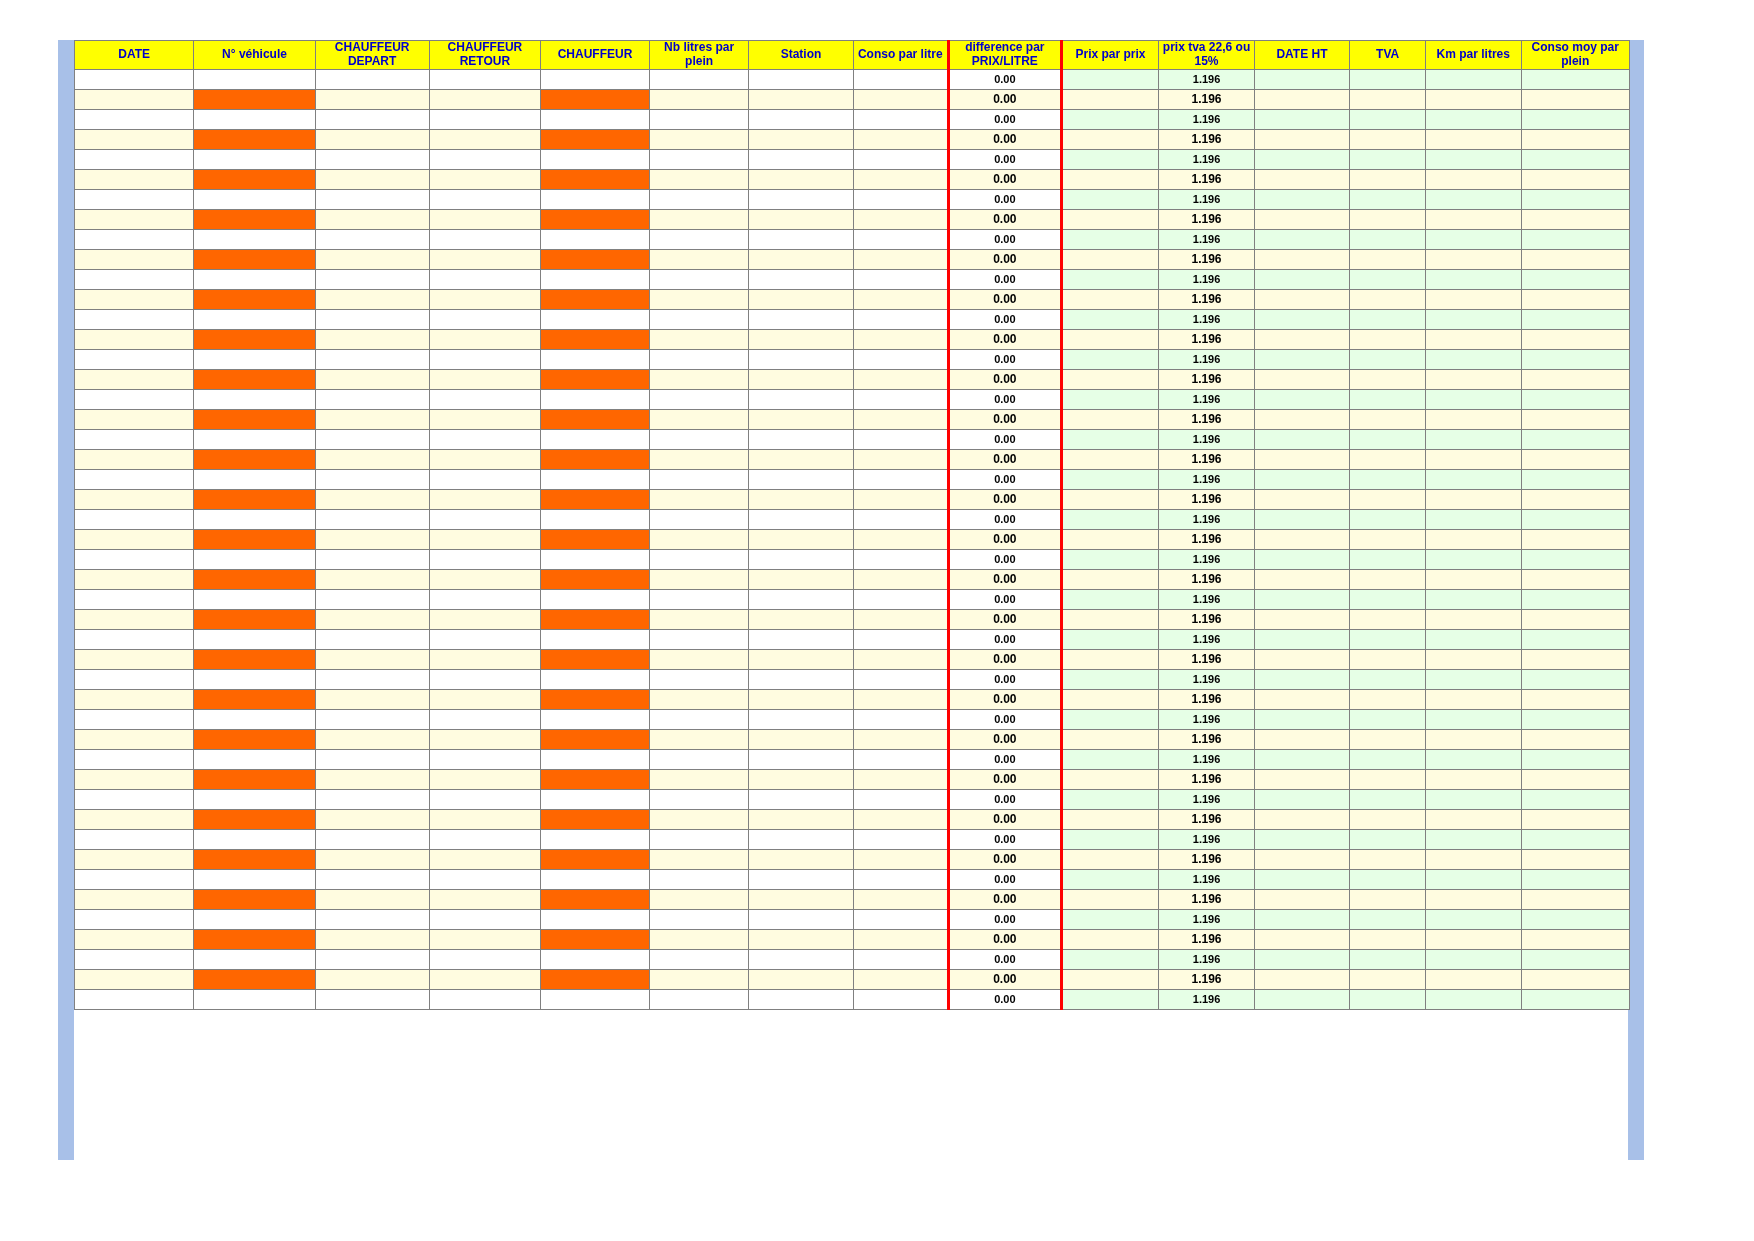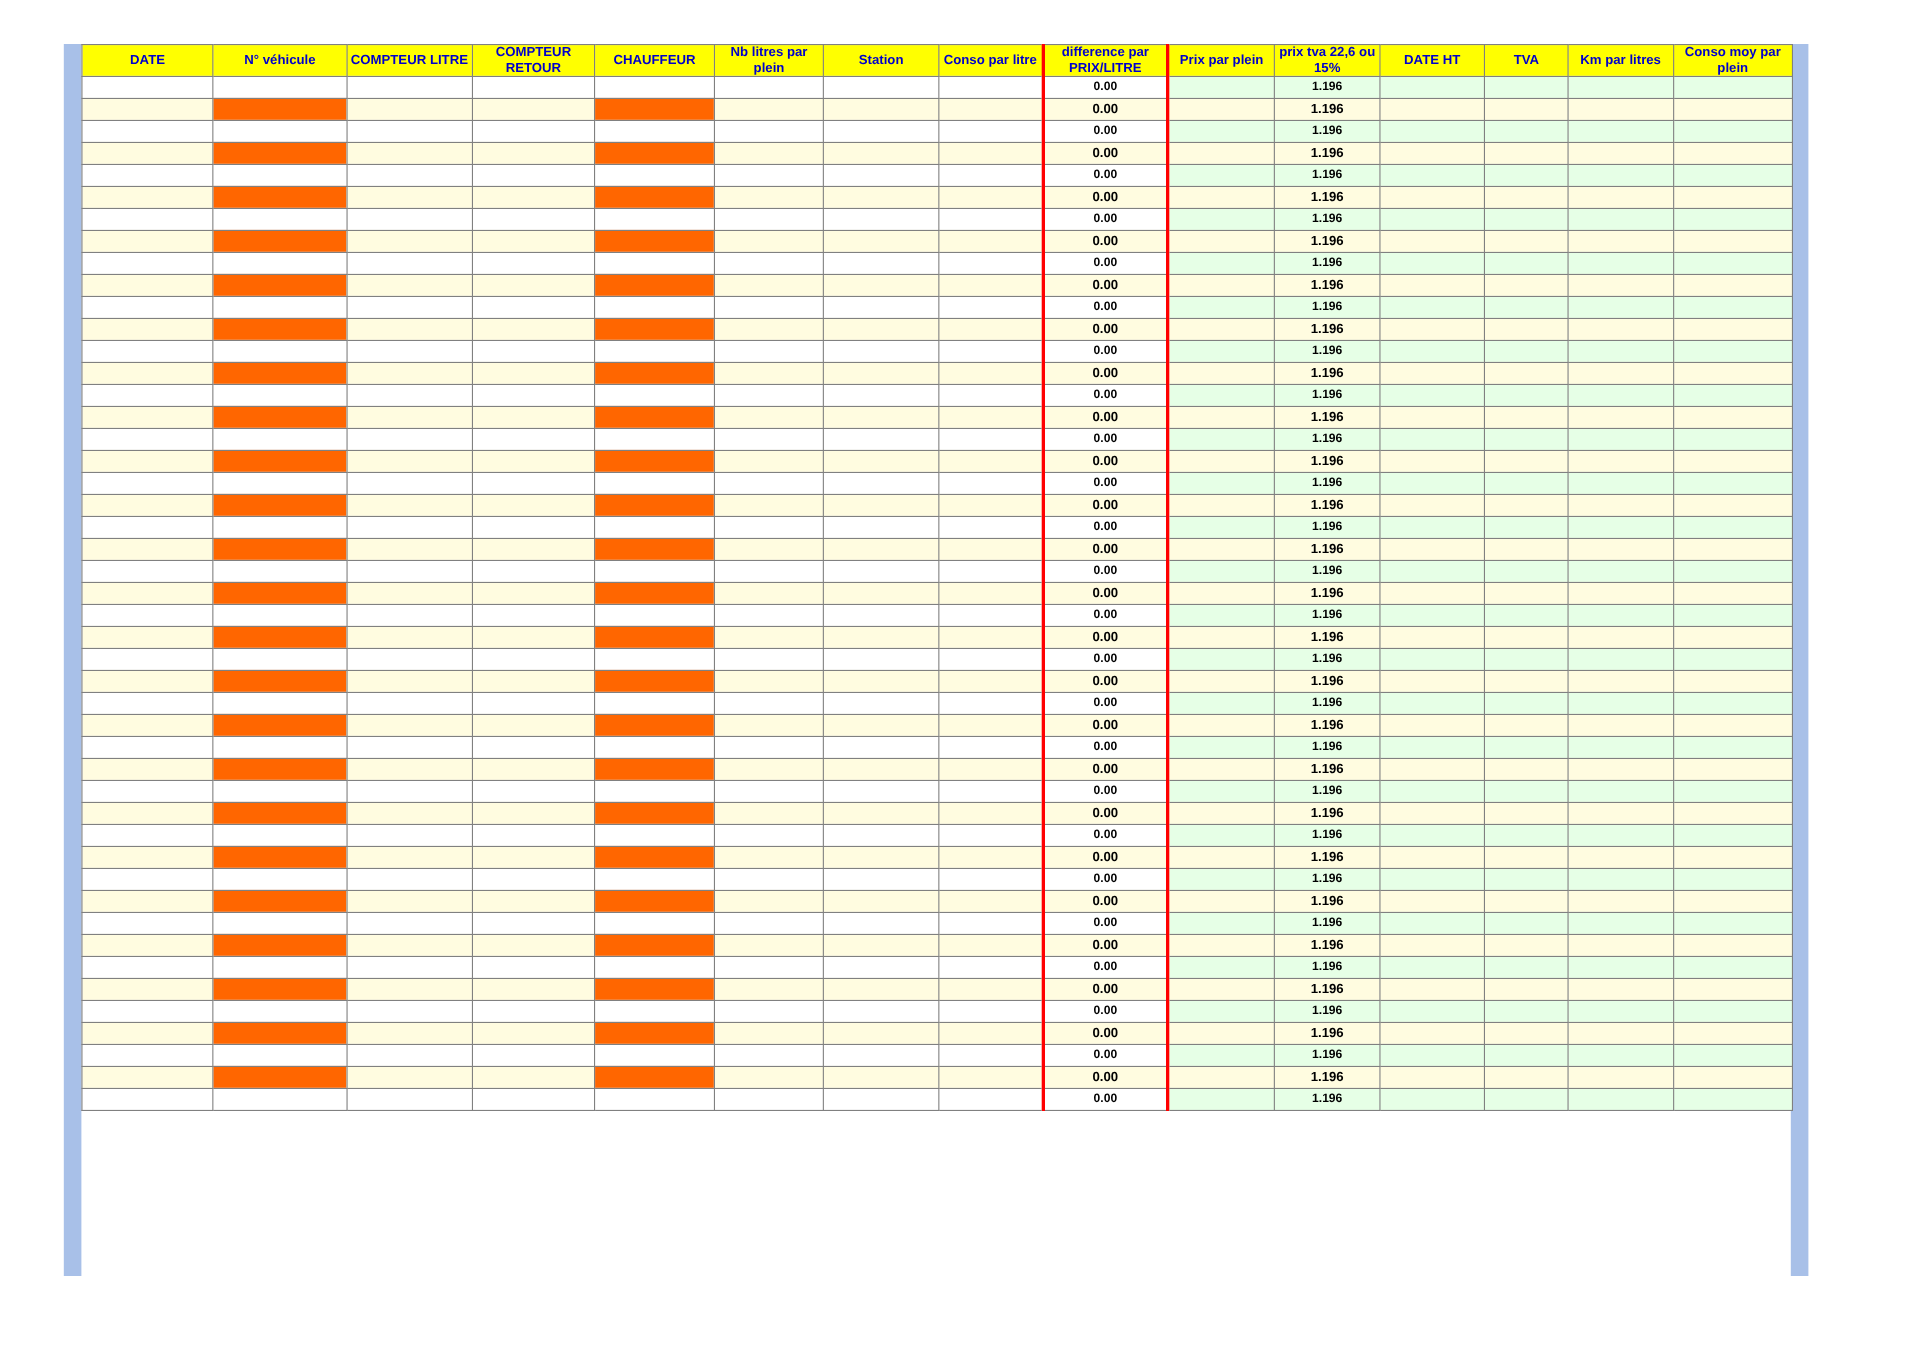--- a/index.html
+++ b/index.html
@@ -103,28 +103,28 @@
           <col style="width: 88px;">
           <col style="width: 88px;">
           <col style="width: 70px;">
           <col style="width: 88px;">
           <col style="width: 100px;">
         </colgroup>
       <thead>
         <tr id="header-row">
             <th>DATE</th>
             <th>N° véhicule</th>
-            <th>COMPTEUR LITRE</th>
-            <th>COMPTEUR RETOUR</th>
+            <th>CHAUFFEUR DEPART</th>
+            <th>CHAUFFEUR RETOUR</th>
             <th>CHAUFFEUR</th>
             <th>Nb litres par plein</th>
             <th>Station</th>
             <th>Conso par litre</th>
             <th class="redleft redright">difference par PRIX/LITRE</th>
-            <th>Prix par plein</th>
+            <th>Prix par prix</th>
             <th>prix tva 22,6 ou 15%</th>
             <th>DATE HT</th>
             <th>TVA</th>
             <th>Km par litres</th>
             <th>Conso moy par plein</th>
           </tr>
       </thead>
       <tbody id="body">
           <tr>
             <td class="c-white"></td>

